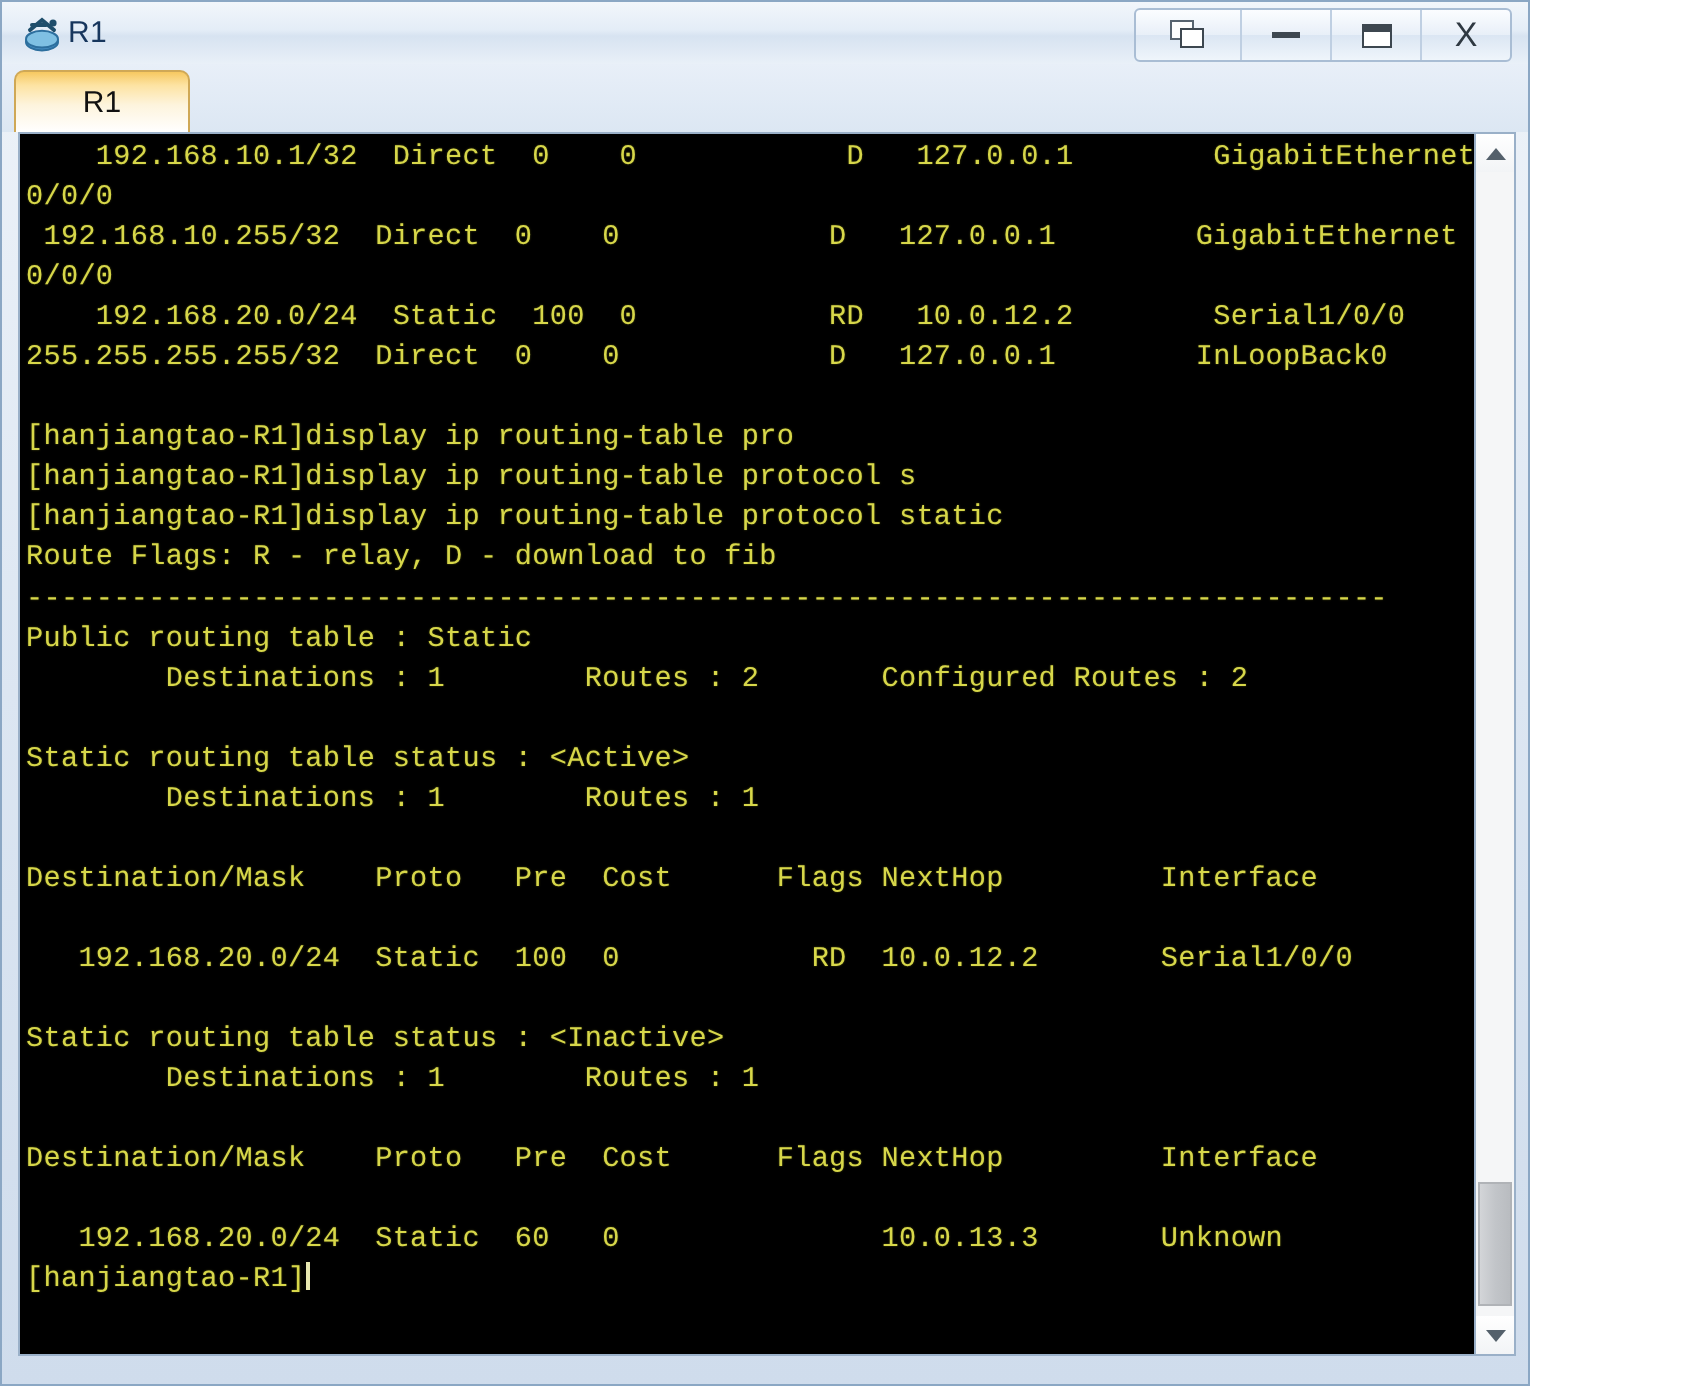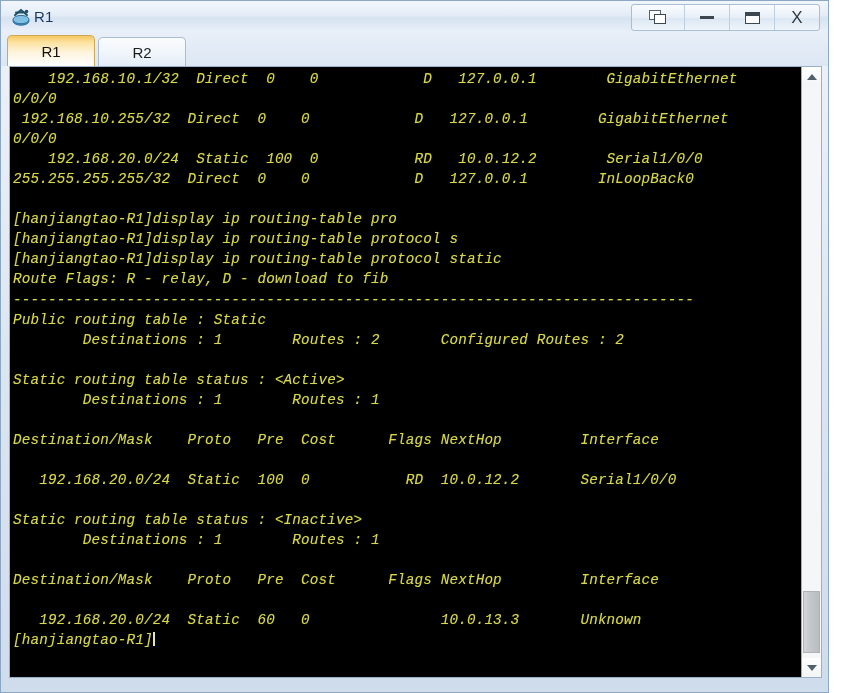--- a/index.html
+++ b/index.html
@@ -11,21 +11,21 @@
   body {
     width: 845px;
     height: 693px;
     overflow: hidden;
     font-family: "Liberation Sans", sans-serif;
   }
 
   
   .window {
     position: relative;
-    width: 829px;
+    width: 765px;
     height: 693px;
     box-sizing: border-box;
     background: linear-gradient(to bottom, #eef3f9 0%, #dce6f2 50%, #cfdcec 100%);
     border: 1px solid #8ba7c4;
     display: flex;
     flex-direction: column;
   }
 
   
   .titlebar {
@@ -156,21 +156,20 @@
     border: 1px solid #9ab0c8;
     background: #000000;
     display: flex;
     overflow: hidden;
   }
   .term {
     flex: 1 1 auto;
     background: #000000;
     padding: 2px 0 16px 3px;
     overflow: hidden;
-    font-style: italic;
   }
   .term pre {
     margin: 0;
     font-family: "Liberation Mono", "DejaVu Sans Mono", monospace;
     font-size: 14.3px;
     line-height: 20.05px;
     color: #d7d74a;
     white-space: pre;
     letter-spacing: 0.15px;
     text-shadow: 0 0 1px rgba(190,190,40,0.45);
@@ -261,23 +260,20 @@
       <div class="win-btn">
         <span class="glyph-close">X</span>
       </div>
     </div>
   </div>
 
   <div class="tabstrip">
     <div class="tab active">
       <span>R1</span>
     </div>
-    <div class="tab">
-      <span>R2</span>
-    </div>
   </div>
 
   <div class="term-wrap">
     <div class="term">
       <pre><span class="line">    192.168.10.1/32  Direct  0    0            D   127.0.0.1        GigabitEthernet</span><span class="line">0/0/0</span><span class="line"> 192.168.10.255/32  Direct  0    0            D   127.0.0.1        GigabitEthernet</span><span class="line">0/0/0</span><span class="line">    192.168.20.0/24  Static  100  0           RD   10.0.12.2        Serial1/0/0</span><span class="line">255.255.255.255/32  Direct  0    0            D   127.0.0.1        InLoopBack0</span><span class="line"></span><span class="line">[hanjiangtao-R1]display ip routing-table pro</span><span class="line">[hanjiangtao-R1]display ip routing-table protocol s</span><span class="line">[hanjiangtao-R1]display ip routing-table protocol static</span><span class="line">Route Flags: R - relay, D - download to fib</span><span class="line">------------------------------------------------------------------------------</span><span class="line">Public routing table : Static</span><span class="line">        Destinations : 1        Routes : 2       Configured Routes : 2</span><span class="line"></span><span class="line">Static routing table status : &lt;Active&gt;</span><span class="line">        Destinations : 1        Routes : 1</span><span class="line"></span><span class="line">Destination/Mask    Proto   Pre  Cost      Flags NextHop         Interface</span><span class="line"></span><span class="line">   192.168.20.0/24  Static  100  0           RD  10.0.12.2       Serial1/0/0</span><span class="line"></span><span class="line">Static routing table status : &lt;Inactive&gt;</span><span class="line">        Destinations : 1        Routes : 1</span><span class="line"></span><span class="line">Destination/Mask    Proto   Pre  Cost      Flags NextHop         Interface</span><span class="line"></span><span class="line">   192.168.20.0/24  Static  60   0               10.0.13.3       Unknown</span><span class="line"><span>[hanjiangtao-R1]</span><span class="cursor"></span></span></pre>
     </div>
 
     <div class="scrollbar">
       <div class="sb-btn">
         <span class="arrow up"></span>

